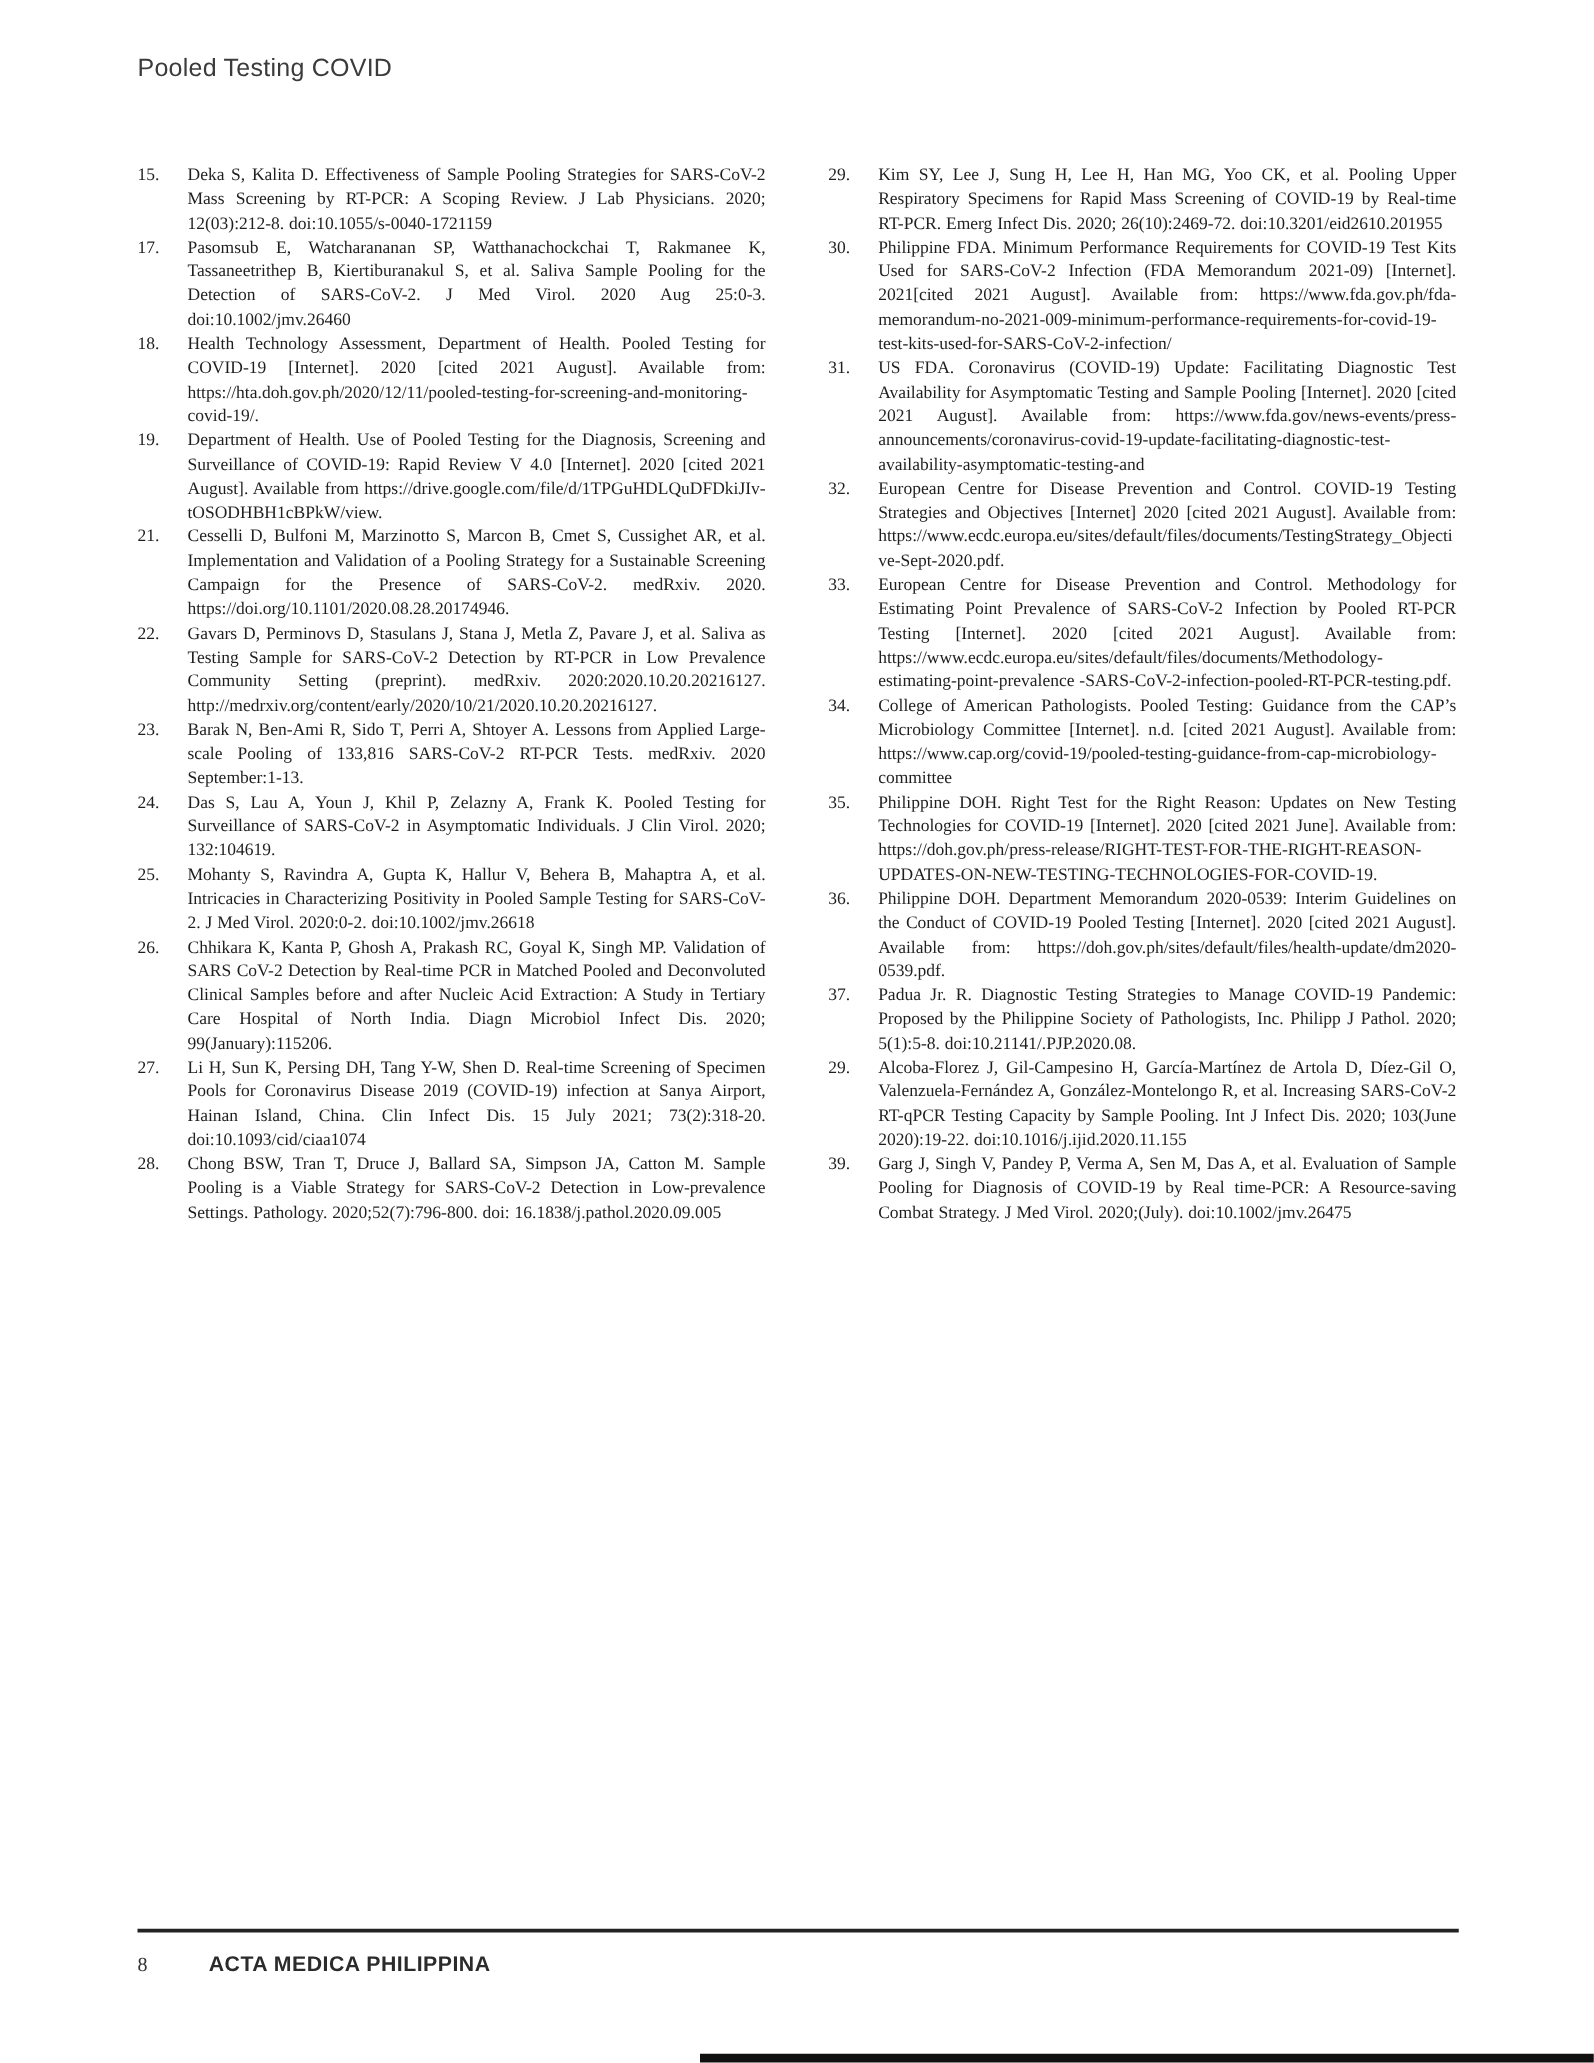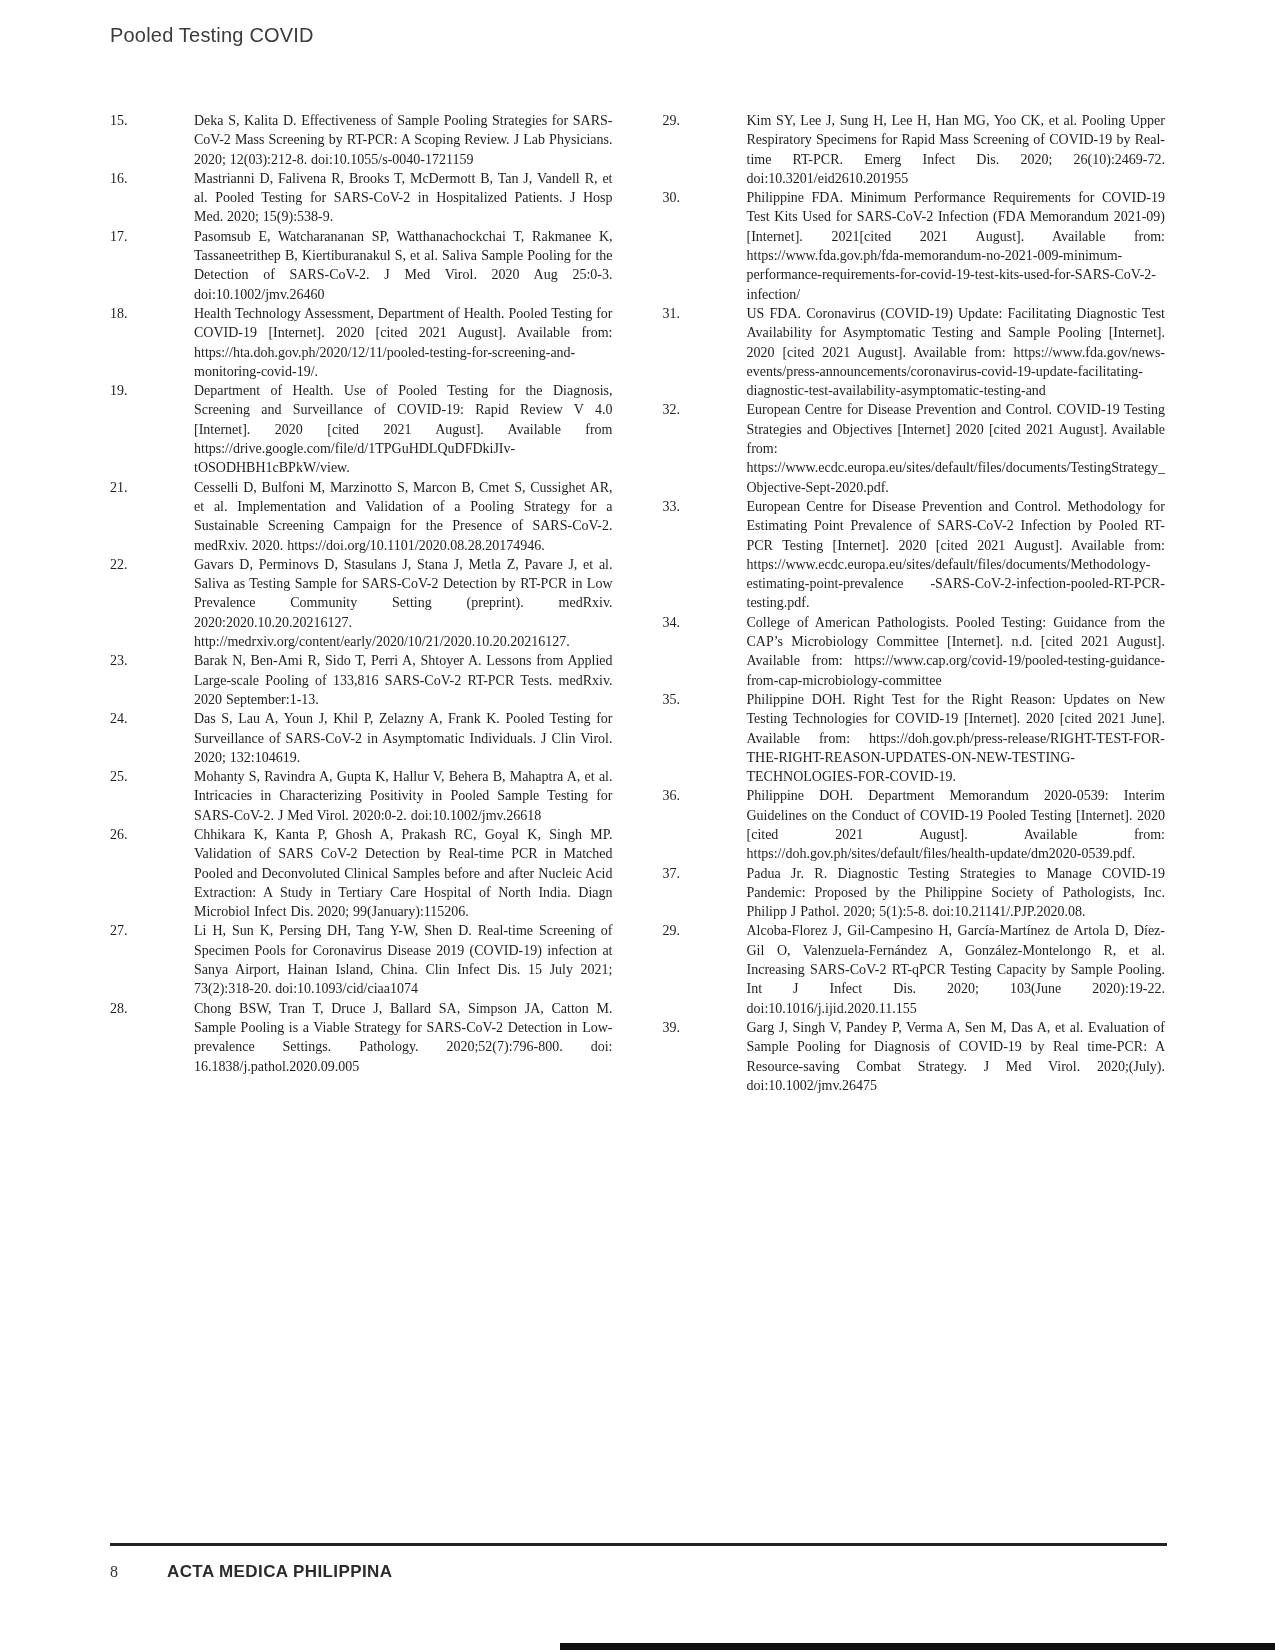--- a/index.html
+++ b/index.html
@@ -10,21 +10,21 @@
     background: #ffffff;
     position: relative;
     font-family: "Liberation Serif", serif;
     color: #1e1e1e;
     overflow: hidden;
   }
   .page {
     position: relative;
     width: 1275px;
     height: 1650px;
-    padding: 24px 110px 0 110px;
+    padding: 44px 110px 0 110px;
   }
   .running-head {
     font-family: "Liberation Sans", sans-serif;
     font-size: 20px;
     font-weight: 400;
     color: #3b3b3b;
     letter-spacing: 0.2px;
   }
   .columns {
     display: flex;
@@ -33,21 +33,20 @@
   }
   .col {
     flex: 1 1 0;
     min-width: 0;
   }
   .ref {
     display: flex;
     font-size: 14px;
     line-height: 19.3px;
     text-align: justify;
-    gap: 44px;
   }
   .ref-num {
     flex: 0 0 40px;
     text-align: left;
   }
   .ref-text {
     flex: 1 1 auto;
     min-width: 0;
     overflow-wrap: anywhere;
     word-spacing: 0.4px;
@@ -98,24 +97,20 @@
 
   <div class="running-head">Pooled Testing COVID</div>
 
   <div class="columns">
     <div class="col" id="col-left">
         <div class="ref">
           <span class="ref-num">15.</span>
           <span class="ref-text">Deka S, Kalita D. Effectiveness of Sample Pooling Strategies for SARS-CoV-2 Mass Screening by RT-PCR: A Scoping Review. J Lab Physicians. 2020; 12(03):212-8. doi:10.1055/s-0040-1721159</span>
         </div>
         <div class="ref">
-          <span class="ref-num">16.</span>
-          <span class="ref-text">Mastrianni D, Falivena R, Brooks T, McDermott B, Tan J, Vandell R, et al. Pooled Testing for SARS-CoV-2 in Hospitalized Patients. J Hosp Med. 2020; 15(9):538-9.</span>
-        </div>
-        <div class="ref">
           <span class="ref-num">17.</span>
           <span class="ref-text">Pasomsub E, Watcharananan SP, Watthanachockchai T, Rakmanee K, Tassaneetrithep B, Kiertiburanakul S, et al. Saliva Sample Pooling for the Detection of SARS-CoV-2. J Med Virol. 2020 Aug 25:0-3. doi:10.1002/jmv.26460</span>
         </div>
         <div class="ref">
           <span class="ref-num">18.</span>
           <span class="ref-text">Health Technology Assessment, Department of Health. Pooled Testing for COVID-19 [Internet]. 2020 [cited 2021 August]. Available from: https://hta.doh.gov.ph/2020/12/11/pooled-testing-for-screening-and-monitoring-covid-19/.</span>
         </div>
         <div class="ref">
           <span class="ref-num">19.</span>
           <span class="ref-text">Department of Health. Use of Pooled Testing for the Diagnosis, Screening and Surveillance of COVID-19: Rapid Review V 4.0 [Internet]. 2020 [cited 2021 August]. Available from https://drive.google.com/file/d/1TPGuHDLQuDFDkiJIv-tOSODHBH1cBPkW/view.</span>

